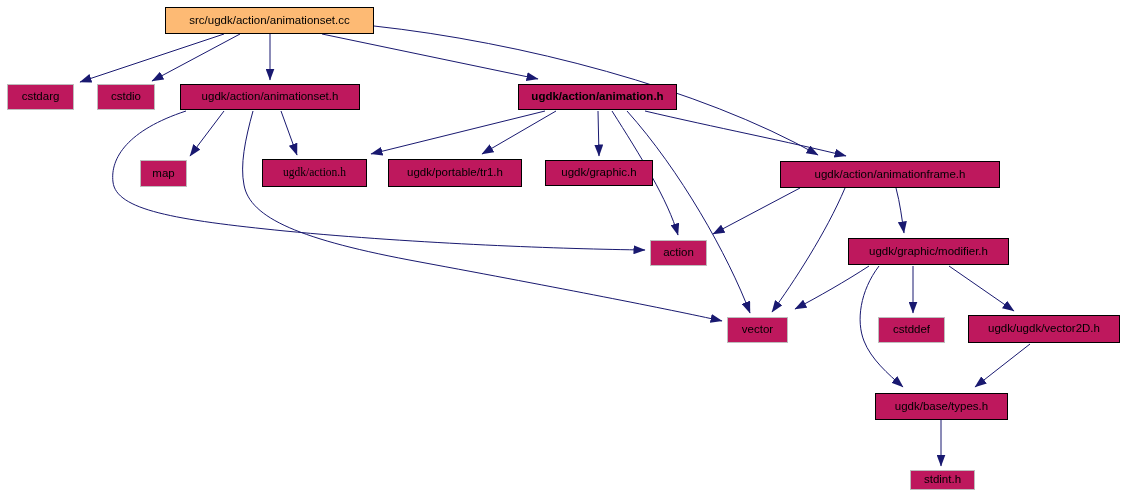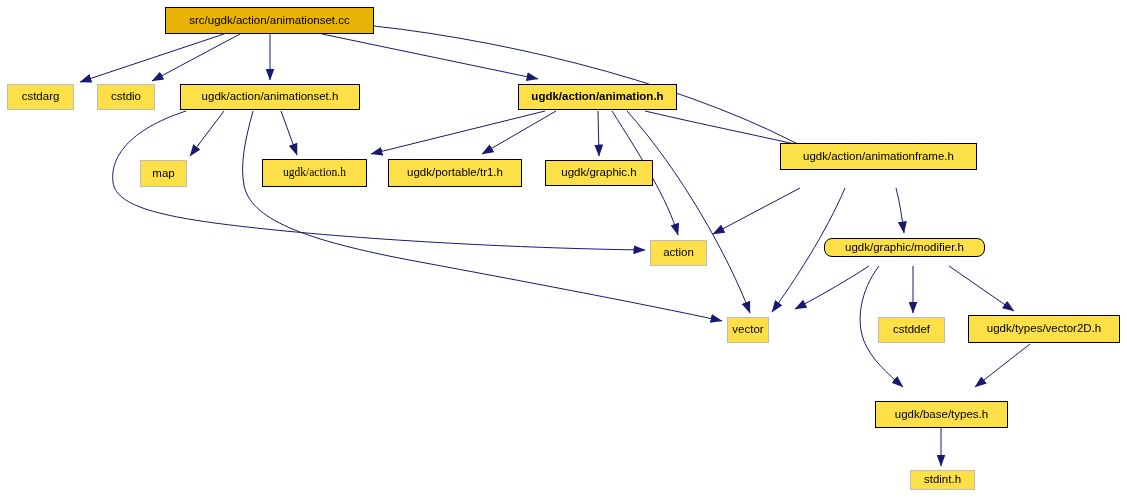--- a/index.html
+++ b/index.html
@@ -12,33 +12,33 @@
     overflow:hidden;
   }
   .edge-layer{
     position:absolute;
     left:0;top:0;
     width:1127px;height:504px;
   }
   .node{
     position:absolute;
     box-sizing:border-box;
-    background:#fde047;
+    background:#be185d;
     border:1px solid #000000;
     display:flex;
     align-items:center;
     justify-content:center;
     font-size:11.5px;
     line-height:1;
     color:#000000;
     white-space:nowrap;
     padding:0 4px;
   }
   .node.system{ border-color:#bdbdbd; }
-  .node.root{ background:#eab308; border-color:#000000; }
+  .node.root{ background:#fdba74; border-color:#000000; }
 </style>
 </head>
 <body>
 
 <div class="canvas">
   <svg class="edge-layer" viewBox="0 0 1127 504" xmlns="http://www.w3.org/2000/svg">
       <defs>
         <marker id="arrow" markerWidth="13" markerHeight="9" refX="11.5" refY="4.5" orient="auto" markerUnits="userSpaceOnUse">
           <path d="M0,0 L12,4.5 L0,9 Z" fill="#191970"></path>
         </marker>
@@ -89,38 +89,38 @@
       </div>
       <div class="node internal" style="left: 262px; top: 159px; width: 105px; height: 28px; font-family: Liberation Serif, serif;">
         <span>ugdk/action.h</span>
       </div>
       <div class="node internal" style="left: 388px; top: 159px; width: 134px; height: 28px;">
         <span>ugdk/portable/tr1.h</span>
       </div>
       <div class="node internal" style="left: 545px; top: 160px; width: 108px; height: 26px;">
         <span>ugdk/graphic.h</span>
       </div>
-      <div class="node internal" style="left: 780px; top: 143px; width: 197px; height: 27px;">
+      <div class="node internal" style="left: 780px; top: 161px; width: 220px; height: 27px;">
         <span>ugdk/action/animationframe.h</span>
       </div>
       <div class="node system" style="left: 650px; top: 240px; width: 57px; height: 26px;">
         <span>action</span>
       </div>
-      <div class="node internal" style="left: 824px; top: 238px; width: 161px; height: 19px; border-radius: 8px;">
+      <div class="node internal" style="left: 848px; top: 238px; width: 161px; height: 27px;">
         <span>ugdk/graphic/modifier.h</span>
       </div>
-      <div class="node system" style="left: 727px; top: 317px; width: 42px; height: 26px;">
+      <div class="node system" style="left: 727px; top: 317px; width: 61px; height: 26px;">
         <span>vector</span>
       </div>
       <div class="node system" style="left: 878px; top: 317px; width: 67px; height: 26px; text-align: center;">
         <span>cstddef</span>
       </div>
       <div class="node internal" style="left: 968px; top: 315px; width: 152px; height: 28px;">
-        <span>ugdk/types/vector2D.h</span>
+        <span>ugdk/ugdk/vector2D.h</span>
       </div>
-      <div class="node internal" style="left: 875px; top: 393px; width: 133px; height: 27px; margin-top: 8px;">
+      <div class="node internal" style="left: 875px; top: 393px; width: 133px; height: 27px;">
         <span>ugdk/base/types.h</span>
       </div>
       <div class="node system" style="left: 910px; top: 470px; width: 65px; height: 20px;">
         <span>stdint.h</span>
       </div>
     </div>
 </div>
 
 </body></html>

